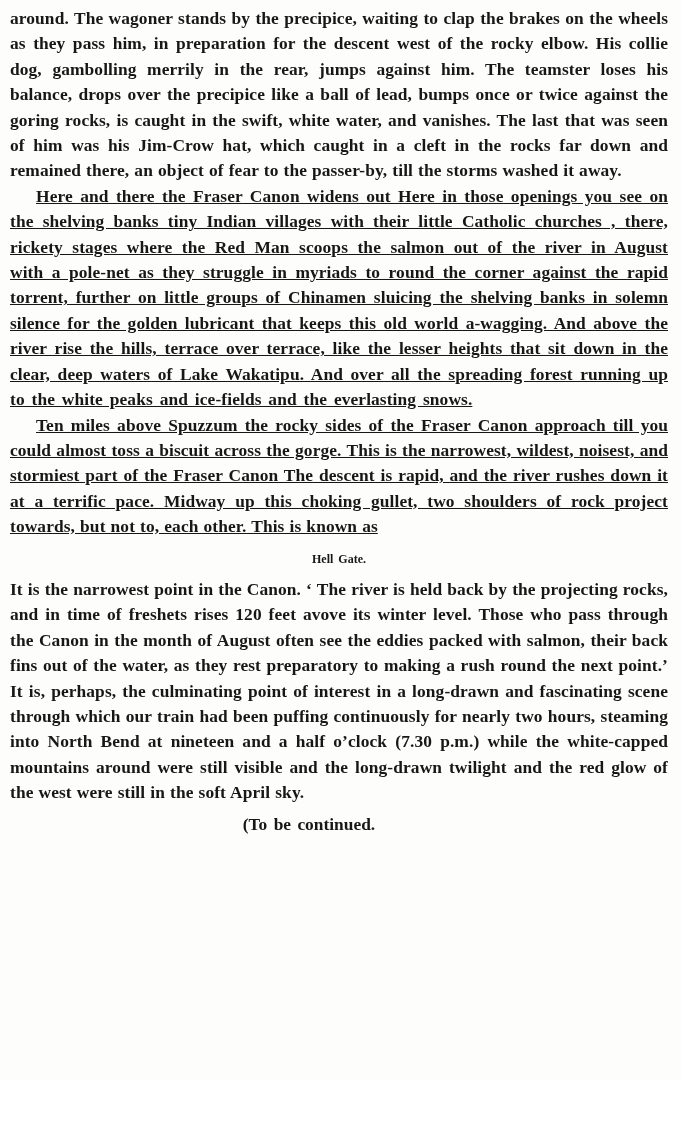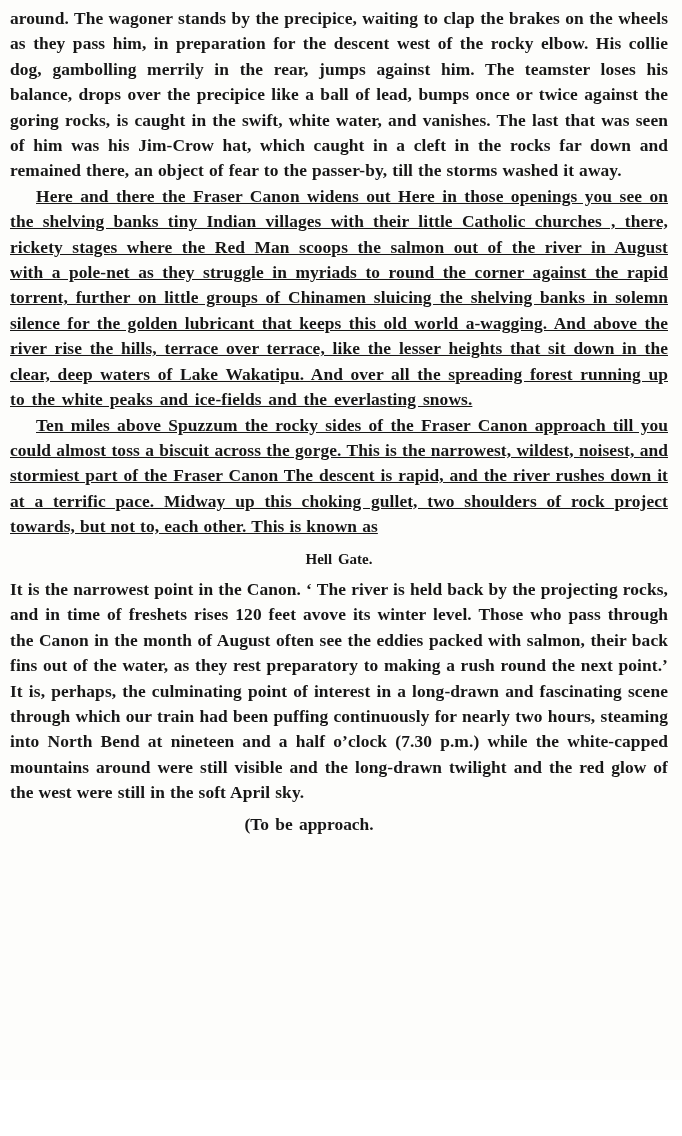--- a/index.html
+++ b/index.html
@@ -40,21 +40,21 @@
   }
   p.para.indent {
     text-indent: 26px;
     text-decoration: underline;
   }
   p.para.loose {
     word-spacing: 2.4px;
   }
   .heading {
     margin: 7px 0 5px 0;
-    font-size: 15px;
+    font-size: 12px;
     line-height: 25.4px;
     text-align: center;
     font-weight: 600;
     color: #171717;
     word-spacing: 2px;
   }
   .footer-note {
     margin-top: 6px;
     font-size: 17.4px;
     line-height: 25.4px;
@@ -74,16 +74,16 @@
     <p class="para">around. The wagoner stands by the precipice, waiting to clap the brakes on the wheels as they pass him, in preparation for the descent west of the rocky elbow. His collie dog, gambolling merrily in the rear, jumps against him. The teamster loses his balance, drops over the precipice like a ball of lead, bumps once or twice against the goring rocks, is caught in the swift, white water, and vanishes. The last that was seen of him was his Jim-Crow hat, which caught in a cleft in the rocks far down and remained there, an object of fear to the passer-by, till the storms washed it away.</p>
 
     <p class="para indent loose">Here and there the Fraser Canon widens out    Here in those openings you see on the    shelving banks   tiny Indian villages with their little Catholic churches , there, rickety stages where the Red Man scoops the salmon out of the river in August with a pole-net as they struggle in myriads to round the corner against the rapid torrent, further on little groups of Chinamen sluicing the shelving banks in solemn silence for the golden lubricant that keeps this old world a-wagging. And above the river rise the hills, terrace over terrace, like the lesser heights that sit down in the clear, deep waters of Lake Wakatipu.    And over all the spreading forest running up to the white peaks and ice-fields   and   the   everlasting snows.</p>
 
     <p class="para indent">Ten miles above Spuzzum the rocky sides of the Fraser Canon approach till you could almost toss a biscuit across the gorge. This is the narrowest, wildest, noisest, and stormiest part of the Fraser Canon    The descent is rapid, and the river rushes down it at a terrific pace. Midway up this choking gullet, two shoulders of rock project towards, but not to, each other. This is known as</p>
 
     <div class="heading">Hell Gate.</div>
 
     <p class="para">It is the narrowest point in the Canon. ‘ The river is held back by the projecting rocks, and in time of freshets rises 120 feet avove its winter level.    Those who pass through the Canon in the month of August often see the eddies packed with salmon, their back fins out of the water, as they rest preparatory to making a rush round the next point.’   It is, perhaps, the culminating point of interest in a long-drawn and fascinating scene through which our train had been puffing continuously for nearly two hours, steaming into North Bend at nineteen and a half o’clock (7.30 p.m.) while the white-capped mountains around were still visible and the long-drawn twilight and the red glow of the west were still in the soft April sky.</p>
 
-    <div class="footer-note">(To be approach.</div>
+    <div class="footer-note">(To be continued.</div>
 
   </div>
 </div>
 
 </body></html>

